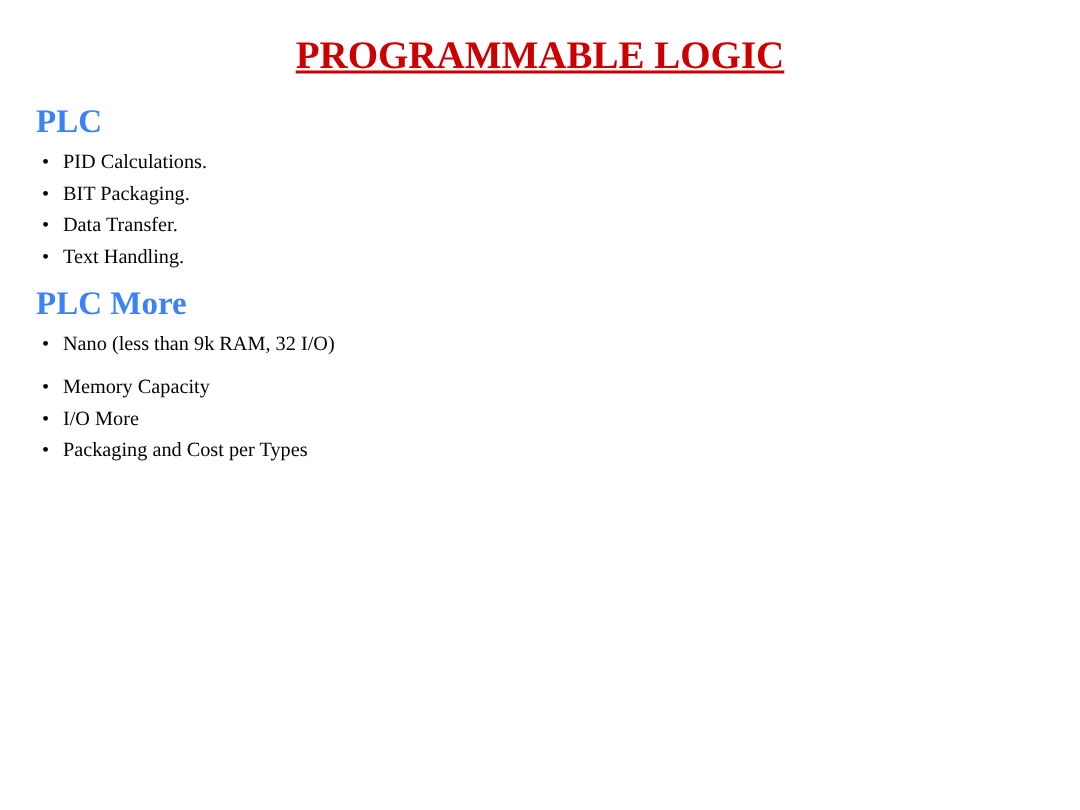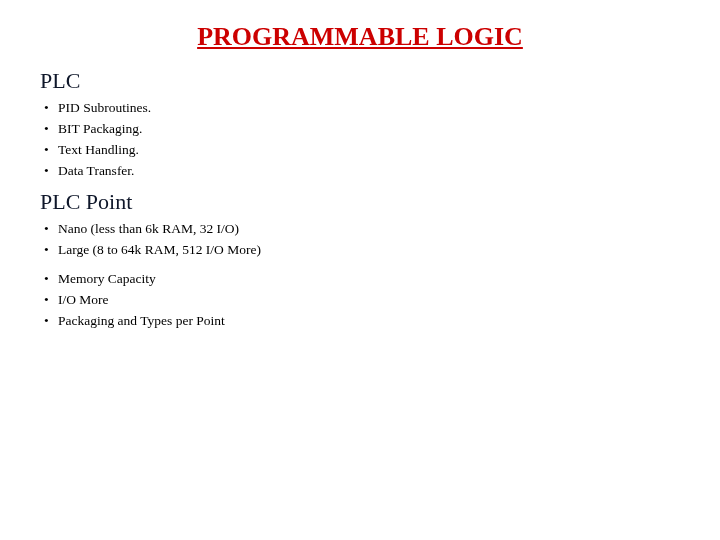--- a/index.html
+++ b/index.html
@@ -12,37 +12,37 @@
       width: 720px;
       height: 540px;
       background: #ffffff;
       font-family: 'Times New Roman', Times, serif;
       overflow: hidden;
     }
 
     .page {
       width: 720px;
       height: 461px;
-      padding: 20px 40px;
+      padding: 20px 24px;
     }
 
     .main-title {
       text-align: center;
       color: #cc0000;
       font-size: 26px;
       font-weight: bold;
       text-decoration: underline;
       line-height: 1.3;
       margin-bottom: 14px;
     }
 
     .section-heading {
-      color: #0f172a;
+      color: #3b82f6;
       font-size: 22px;
-      font-weight: normal;
+      font-weight: bold;
       margin-bottom: 4px;
       margin-top: 8px;
     }
 
     .bullet-list {
       list-style: none;
       margin-bottom: 8px;
       padding-left: 0;
     }
 
@@ -71,38 +71,37 @@
 <div class="page">
 
   <div class="main-title">
     <div>PROGRAMMABLE LOGIC</div>
   </div>
 
   <div class="section-block">
     <div class="section-heading">PLC</div>
     <ul class="bullet-list">
 
-        <li>PID Subroutines.</li>
+        <li>PID Calculations.</li>
         <li>BIT Packaging.</li>
+        <li>Data Transfer.</li>
         <li>Text Handling.</li>
-        <li>Data Transfer.</li>
       </ul>
   </div>
 
   <div class="section-block">
-    <div class="section-heading">PLC Point</div>
+    <div class="section-heading">PLC More</div>
     <ul class="bullet-list">
 
-    <li>Nano (less than 6k RAM, 32 I/O)</li>
-        <li>Large (8 to 64k RAM, 512 I/O More)</li>
+    <li>Nano (less than 9k RAM, 32 I/O)</li>
       </ul>
   </div>
 
   <div class="section-block">
     <ul class="bullet-list">
 
     <li>Memory Capacity</li>
         <li>I/O More</li>
-        <li>Packaging and Types per Point</li>
+        <li>Packaging and Cost per Types</li>
       </ul>
   </div>
 
 </div>
 
 </body></html>

